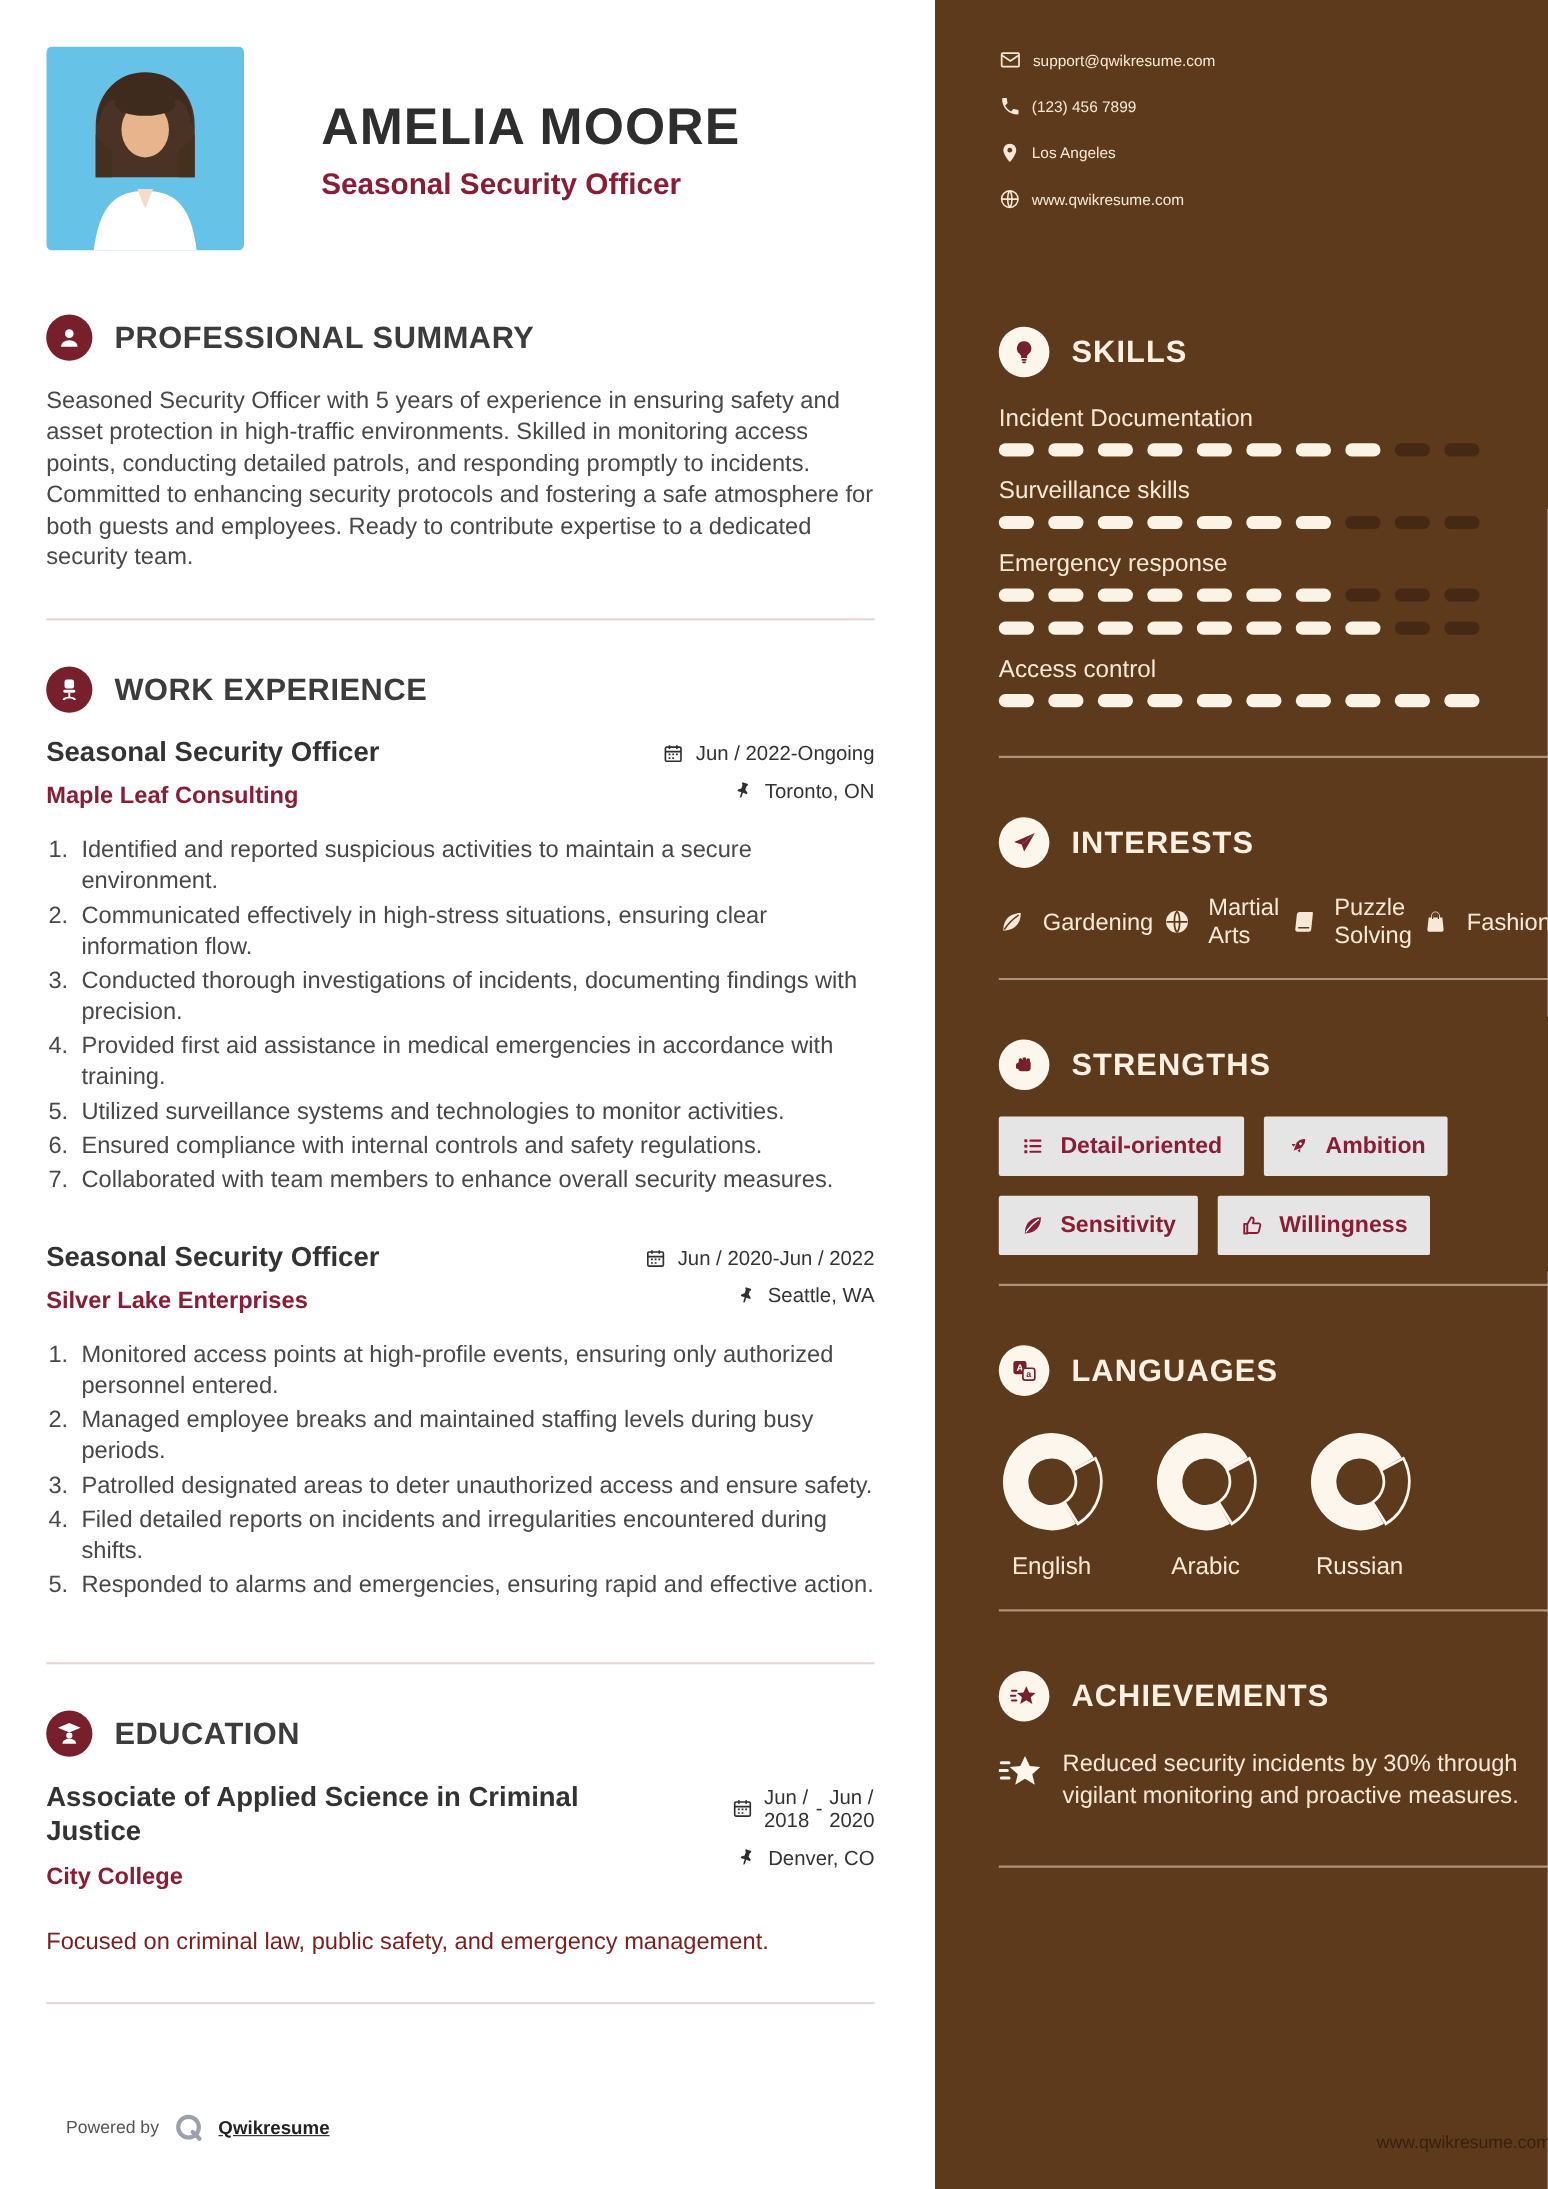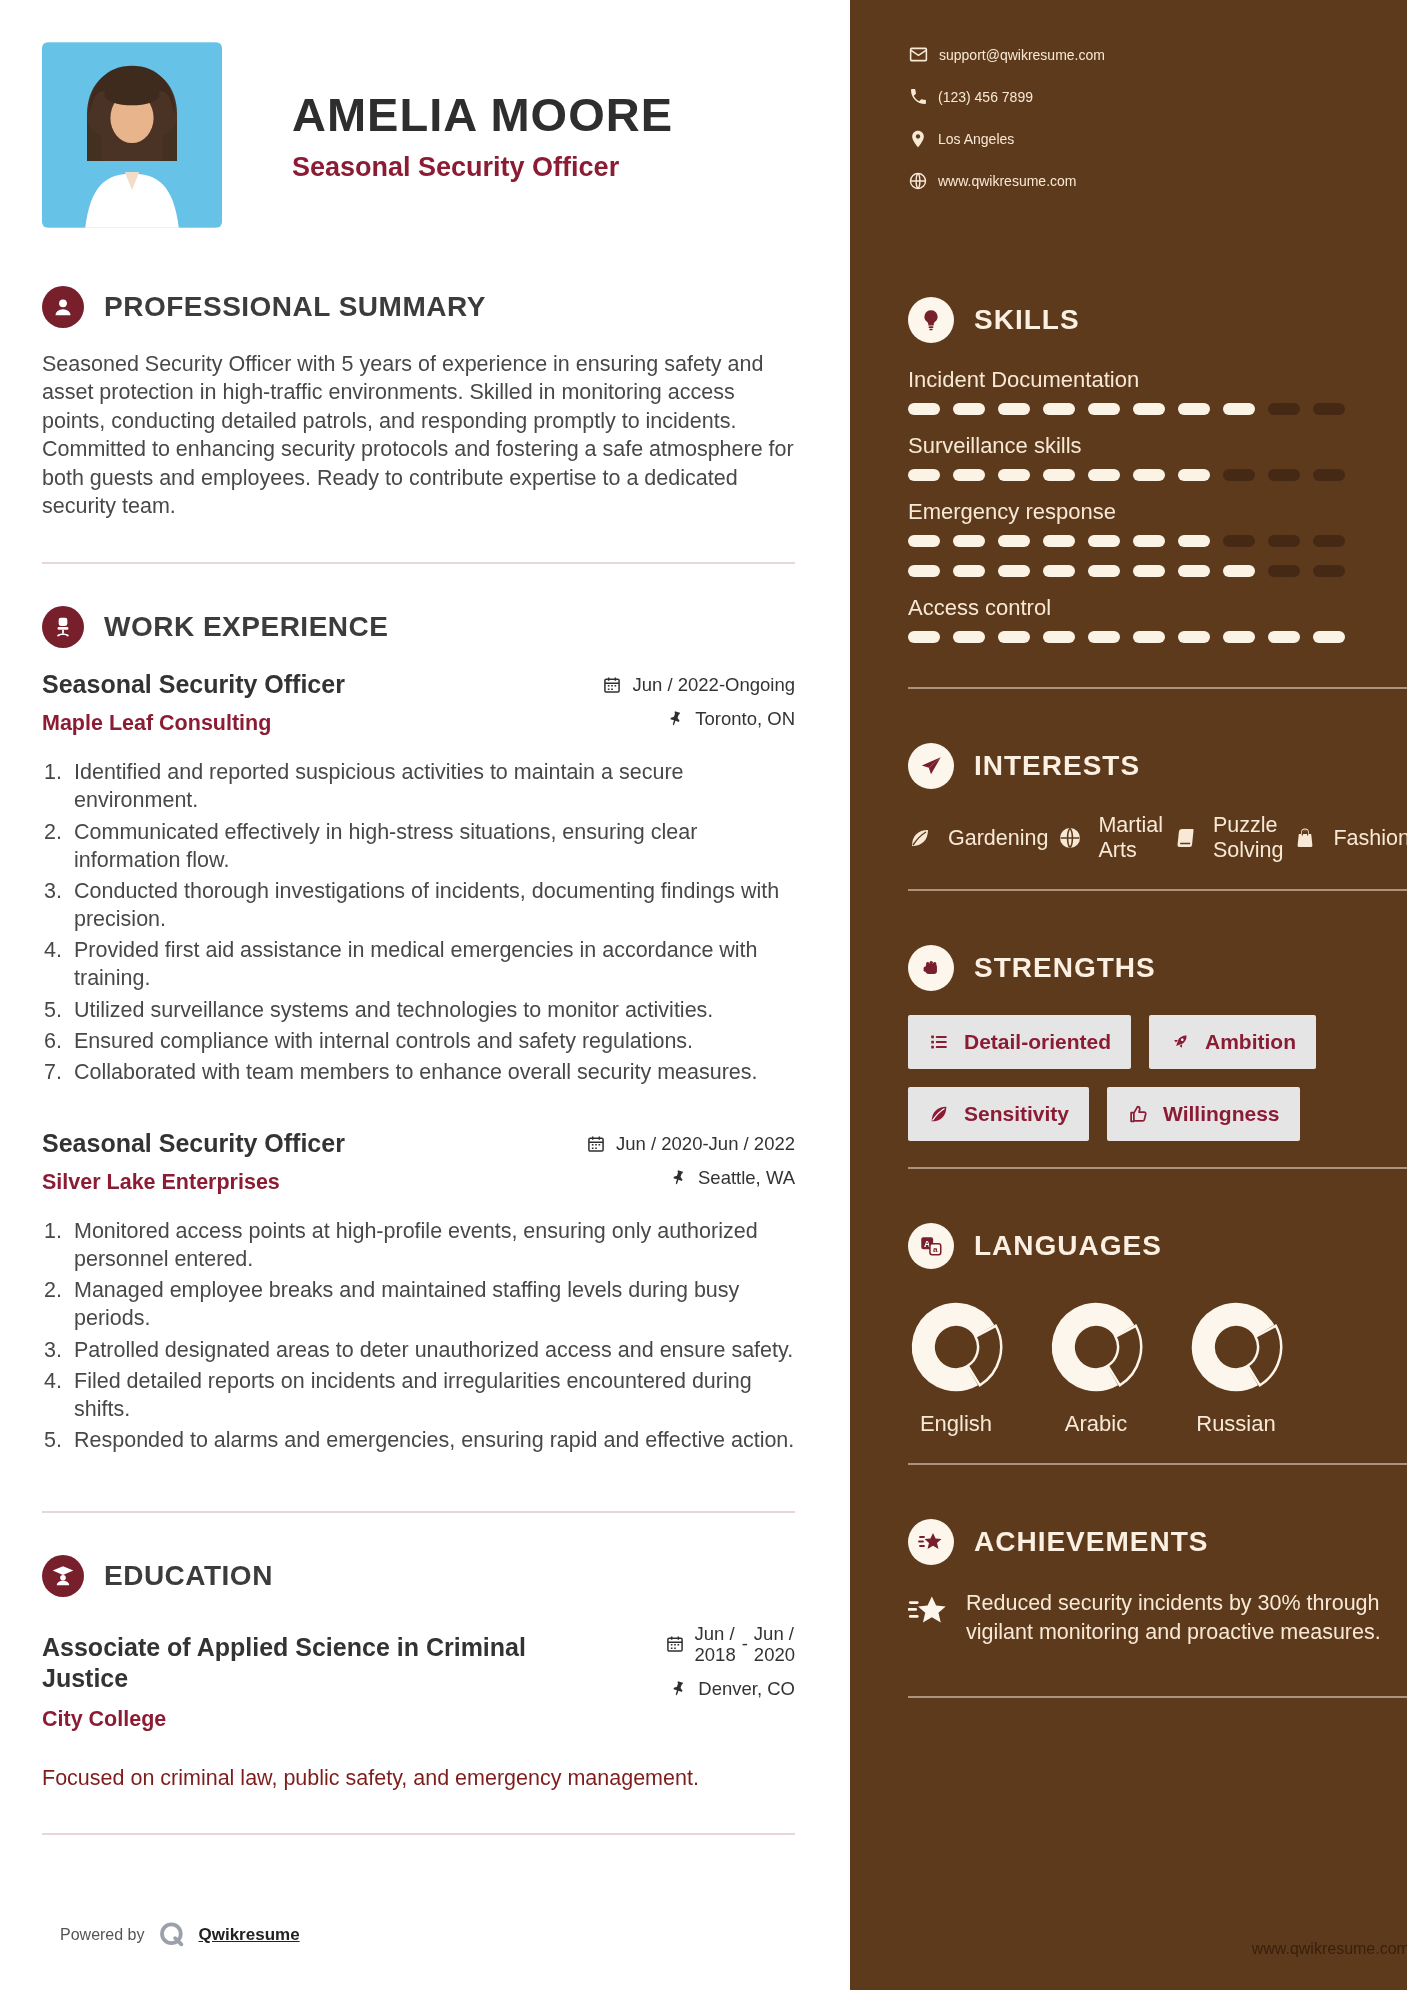--- a/index.html
+++ b/index.html
@@ -234,21 +234,21 @@
           <polygon points="12,3 21.5,7 12,11 2.5,7"></polygon>
           <circle cx="12" cy="13.6" r="2.6"></circle>
           <path d="M6.2 20.5a5.8 4.2 0 0 1 11.6 0z"></path>
         </svg>
     </span>
     <span class="sec-title">EDUCATION</span>
   </div>
 
   <div class="job-head">
     <div style="max-width:490px;">
-      <div class="job-title" style="line-height:1.25;margin-top:13px;">Associate of Applied Science in Criminal Justice</div>
+      <div class="job-title" style="line-height:1.25;">Associate of Applied Science in Criminal Justice</div>
       <div class="job-company">City College</div>
     </div>
     <div class="job-meta">
       <div class="meta-row">
         <svg width="20" height="20" viewBox="0 0 24 24" fill="none" stroke="#2f2f2f" stroke-width="1.8">
             <rect x="3.5" y="5" width="17" height="15.5" rx="1.5"></rect>
             <path d="M3.5 10h17M8 3v4M16 3v4M7 13h2M11 13h2M15 13h2M7 17h2M11 17h2"></path>
           </svg>
         <span class="date-stack">
           <span class="date-col">

